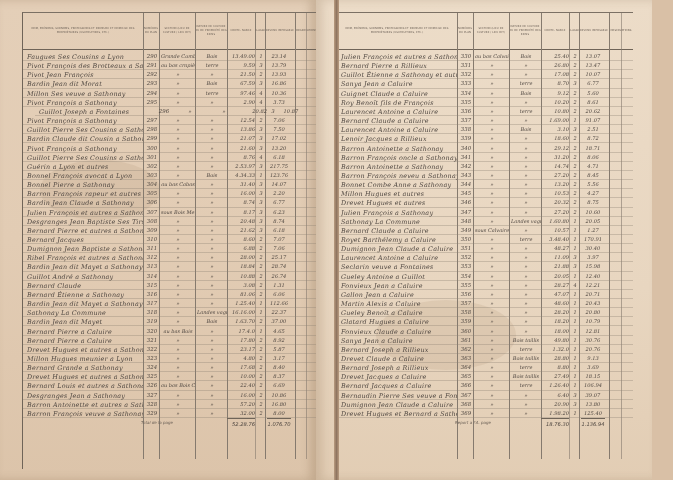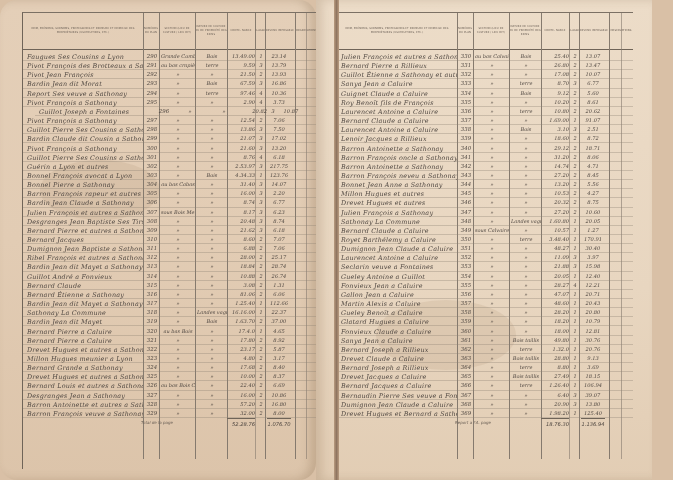--- a/index.html
+++ b/index.html
@@ -7,21 +7,21 @@
     width:673px; height:480px; overflow:hidden;
     background:#d9c0a6;
     font-family:"DejaVu Serif", serif;
     position:relative;
   }
   .spread { position:absolute; inset:0; display:flex; }
   .page {
     position:relative; height:480px;
     background:linear-gradient(180deg,#e4cfb8 0%,#e2ccb4 50%,#dcc4aa 100%);
   }
-  .page.left  { width:316px; box-shadow: inset -6px 0 10px rgba(120,90,60,0.25); border-radius: 17px; }
+  .page.left  { width:316px; box-shadow: inset -6px 0 10px rgba(120,90,60,0.25); }
   .page.right { width:336px; background:linear-gradient(180deg,#ecdcc8 0%,#e8d6c0 60%,#e2cdb4 100%); box-shadow: inset 6px 0 10px rgba(120,90,60,0.2); }
   .ledger {
     position:absolute; left:22px; top:12px; width:295px; height:456px;
     border-left:1.5px solid #6f6458; border-top:1px solid #7b7064;
   }
   .page.right .ledger { left:20px; width:296px; }
   .hdr {
     position:absolute; left:0; top:0; right:0; height:36px;
     border-bottom:1px solid #6f6458;
   }
@@ -115,21 +115,21 @@
           <div class="row" style="top: 27.45px; height: 9.15px;">
             <span class="c-name">Bardin Jean dit Morat</span>
             <span class="c-num">293</span>
             <span class="c-sec">»</span>
             <span class="c-nat">Bois</span>
             <span class="c-cont">67.59</span>
             <span class="c-cls">3</span>
             <span class="c-rev">16.86</span>
           </div>
           <div class="row" style="top: 36.6px; height: 9.15px;">
-            <span class="c-name">Report Ses veuve a Sathonay</span>
+            <span class="c-name">Millon Ses veuve a Sathonay</span>
             <span class="c-num">294</span>
             <span class="c-sec">»</span>
             <span class="c-nat">terre</span>
             <span class="c-cont">97.46</span>
             <span class="c-cls">4</span>
             <span class="c-rev">10.36</span>
           </div>
           <div class="row" style="top: 45.75px; height: 9.15px;">
             <span class="c-name">Pivot François a Sathonay</span>
             <span class="c-num">295</span>
@@ -295,21 +295,21 @@
           <div class="row" style="top: 210.45px; height: 9.15px;">
             <span class="c-name">Bardin Jean dit Mayet a Sathonay</span>
             <span class="c-num">313</span>
             <span class="c-sec">»</span>
             <span class="c-nat">»</span>
             <span class="c-cont">18.84</span>
             <span class="c-cls">2</span>
             <span class="c-rev">28.74</span>
           </div>
           <div class="row" style="top: 219.6px; height: 9.15px;">
-            <span class="c-name">Guillot André a Fonvieux</span>
+            <span class="c-name">Guillot André a Sathonay</span>
             <span class="c-num">314</span>
             <span class="c-sec">»</span>
             <span class="c-nat">»</span>
             <span class="c-cont">10.88</span>
             <span class="c-cls">2</span>
             <span class="c-rev">26.74</span>
           </div>
           <div class="row" style="top: 228.75px; height: 9.15px;">
             <span class="c-name">Bernard Claude</span>
             <span class="c-num">315</span>
@@ -597,21 +597,21 @@
           <div class="row" style="top: 118.95px; height: 9.15px;">
             <span class="c-name">Barron François neveu a Sathonay</span>
             <span class="c-num">343</span>
             <span class="c-sec">»</span>
             <span class="c-nat">»</span>
             <span class="c-cont">27.20</span>
             <span class="c-cls">2</span>
             <span class="c-rev">8.45</span>
           </div>
           <div class="row" style="top: 128.1px; height: 9.15px;">
-            <span class="c-name">Bonnet Jean Anne a Sathonay</span>
+            <span class="c-name">Bonnet Combe Anne a Sathonay</span>
             <span class="c-num">344</span>
             <span class="c-sec">»</span>
             <span class="c-nat">»</span>
             <span class="c-cont">13.20</span>
             <span class="c-cls">2</span>
             <span class="c-rev">5.56</span>
           </div>
           <div class="row" style="top: 137.25px; height: 9.15px;">
             <span class="c-name">Millon Hugues et autres</span>
             <span class="c-num">345</span>

